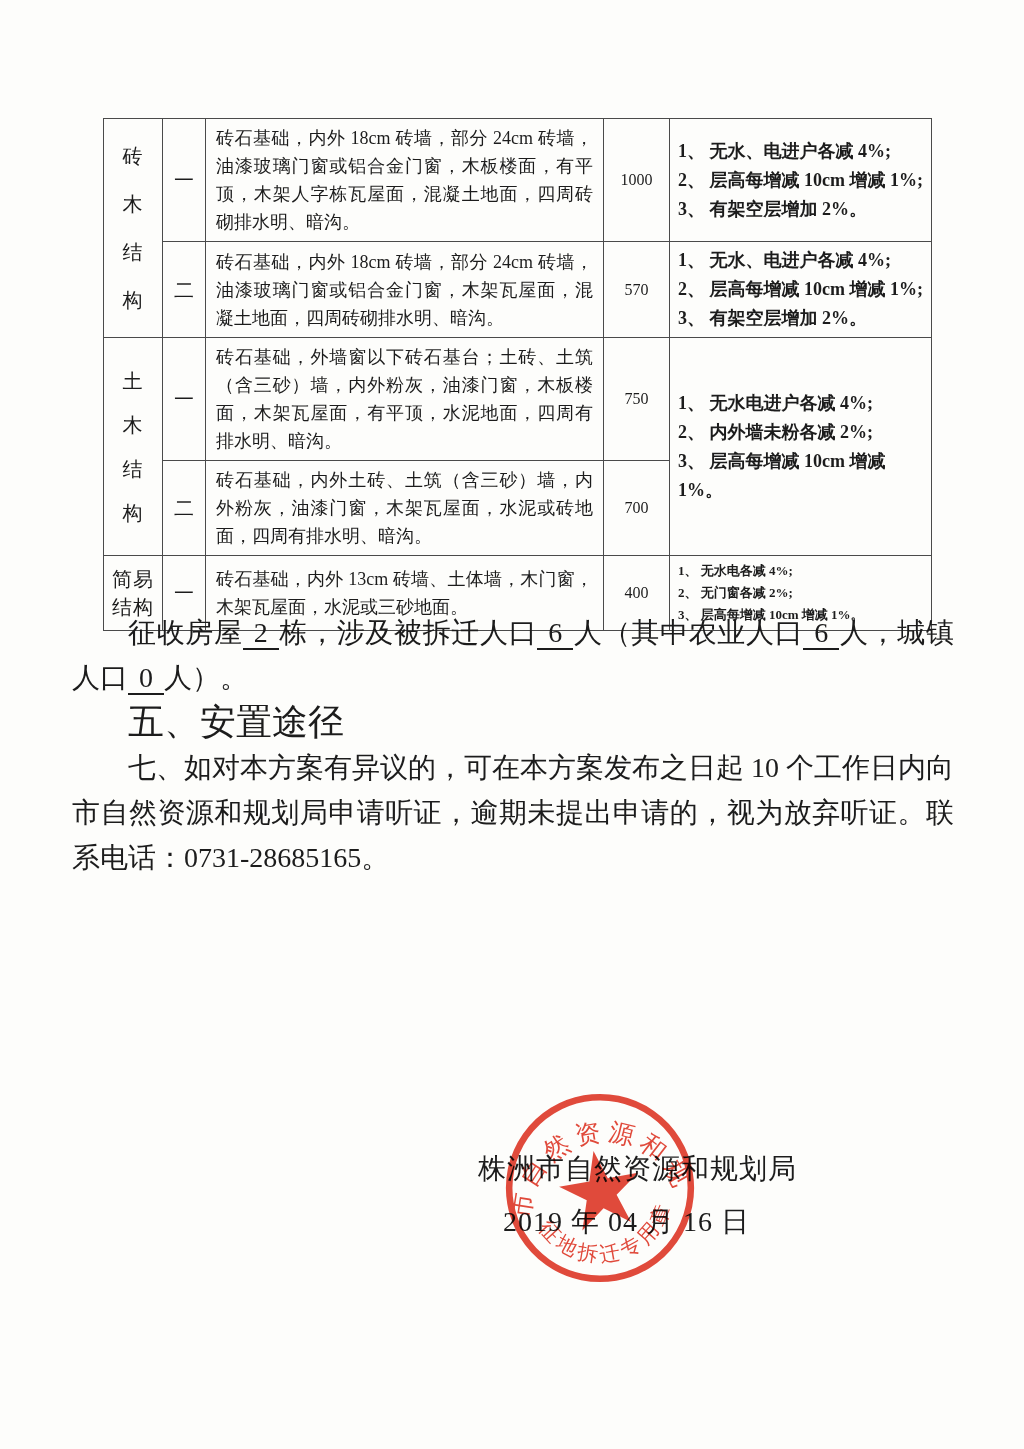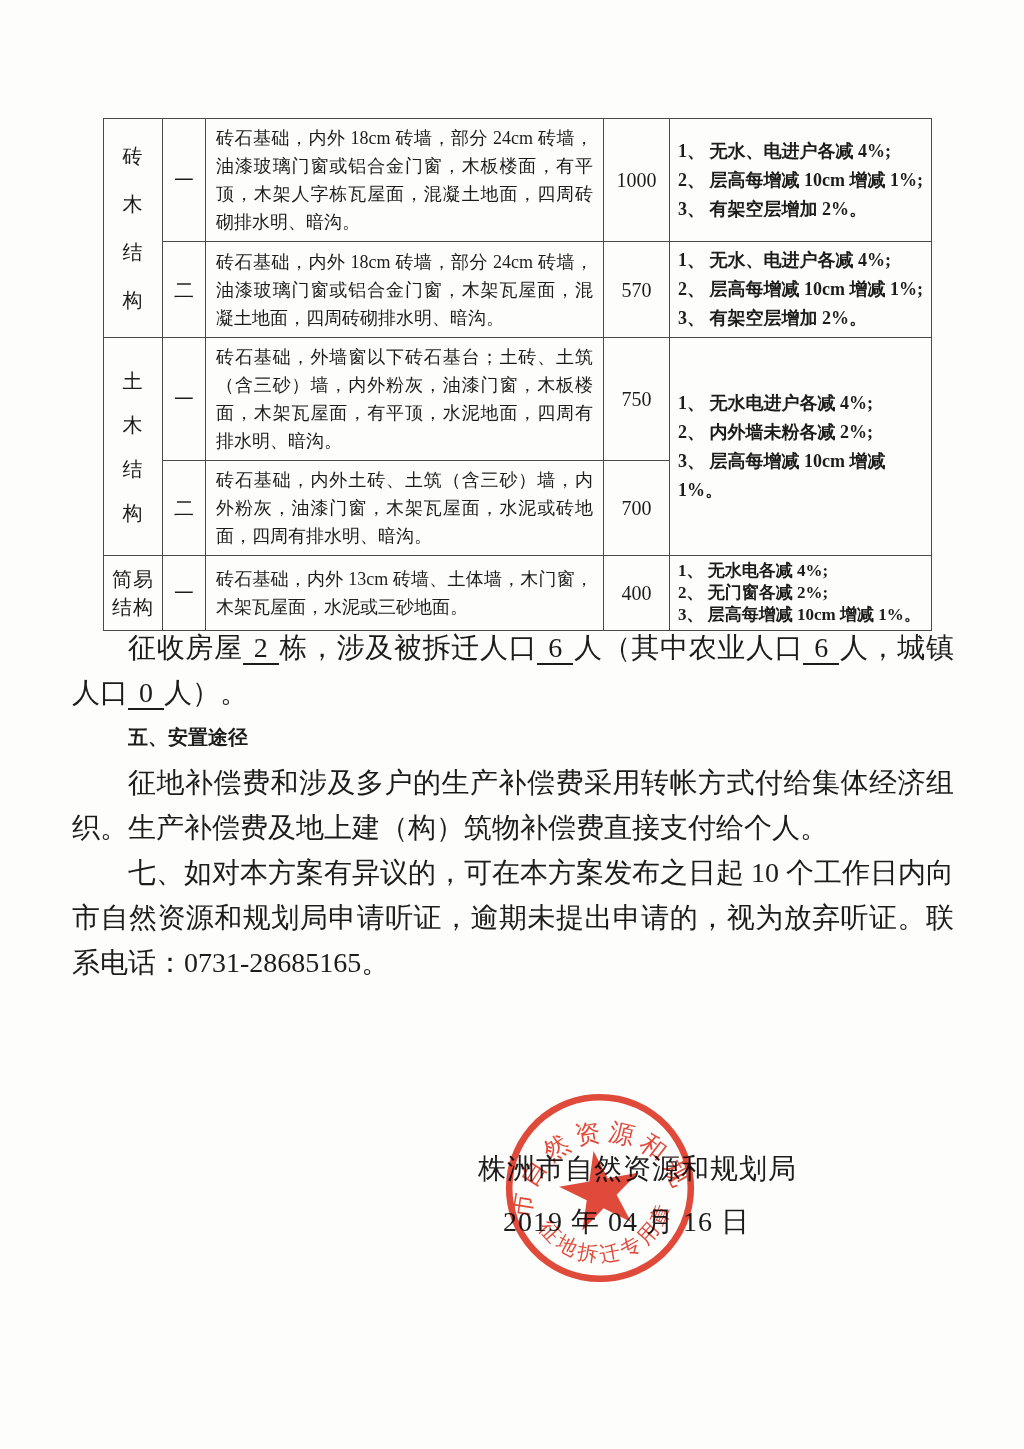--- a/index.html
+++ b/index.html
@@ -16,33 +16,33 @@
     border-collapse:collapse; table-layout:fixed;
     font-size:18px; line-height:28px;
   }
   table.comp td { border:1px solid #4a4a4a; vertical-align:middle; }
   td.group { text-align:center; white-space:pre-line; font-size:20px; letter-spacing:1px; }
   td.group.g0 { line-height:48px; }
   td.group.g1 { line-height:44px; }
   td.group.g2 { line-height:28px; }
   td.grade { text-align:center; font-size:20px; }
   td.desc  { padding:5px 10px; text-align:justify; text-justify:inter-ideograph; }
-  td.price { text-align:center; font-size:20px; }
+  td.price { text-align:center; font-size:16px; }
   td.notes { padding:4px 8px; white-space:pre-line; line-height:29px;font-weight:bold; }
-  tr.r5 td.notes { line-height:22px; font-size:17px; }
+  tr.r5 td.notes { line-height:22px; font-size:13px; }
   tr.r1 { height:122px; } tr.r2 { height:90px; }
   tr.r3 { height:107px; } tr.r4 { height:88px; } tr.r5 { height:69px; }
   
   .bodytext {
-    position:absolute; left:72px; top:625px; width:882px;
+    position:absolute; left:72px; top:610px; width:882px;
     font-size:28px; line-height:45px;
     text-align:justify; text-justify:inter-ideograph;
   }
   .bodytext p { text-indent:56px; }
-  .bodytext h3 { margin-left:56px; font-size:20px; font-weight:bold; line-height:45px; }
+  .bodytext h3 { margin-left:56px; font-size:36px; font-weight:normal; line-height:45px; }
   .u { border-bottom:2px solid #1c1c1c; padding:0 11px; }
   
   .sig-org  { position:absolute; left:478px; top:1150px; font-size:28px; letter-spacing:1px; }
   .sig-date { position:absolute; left:503px; top:1203px; font-size:28px; letter-spacing:1px; }
   .seal { position:absolute; left:497px; top:1085px; width:206px; height:206px;
           mix-blend-mode:multiply; opacity:.93; pointer-events:none; }
   .seal svg { width:100%; height:100%; }
 </style>
 </head>
 <body>
@@ -104,21 +104,20 @@
         <td class="notes">1、 无水电各减 4%;
 2、 无门窗各减 2%;
 3、 层高每增减 10cm 增减 1%。</td>
       </tr>
     </tbody>
   </table>
 
   <div class="bodytext">
     <p><span>征收房屋</span><span class="u">2</span><span>栋，涉及被拆迁人口</span><span class="u">6</span><span>人（其中农业人口</span><span class="u">6</span><span>人，城镇人口</span><span class="u">0</span><span>人）。</span></p>
     <h3>五、安置途径</h3>
-    <p>征地补偿费和涉及多户的生产补偿费采用转帐方式付给集体经济组织。生产补偿费及地上建（构）筑物补偿费直接支付给个人。</p>
     <p>七、如对本方案有异议的，可在本方案发布之日起 10 个工作日内向市自然资源和规划局申请听证，逾期未提出申请的，视为放弃听证。联系电话：0731-28685165。</p>
   </div>
 
   <div class="sig-org">株洲市自然资源和规划局</div>
   <div class="sig-date">2019 年 04 月 16 日</div>
 
   <div class="seal">
     <svg viewBox="0 0 220 220">
       <defs>
         <path id="sealTop" d="M 30,140 A 80 80 0 1 1 190,140" fill="none"></path>

